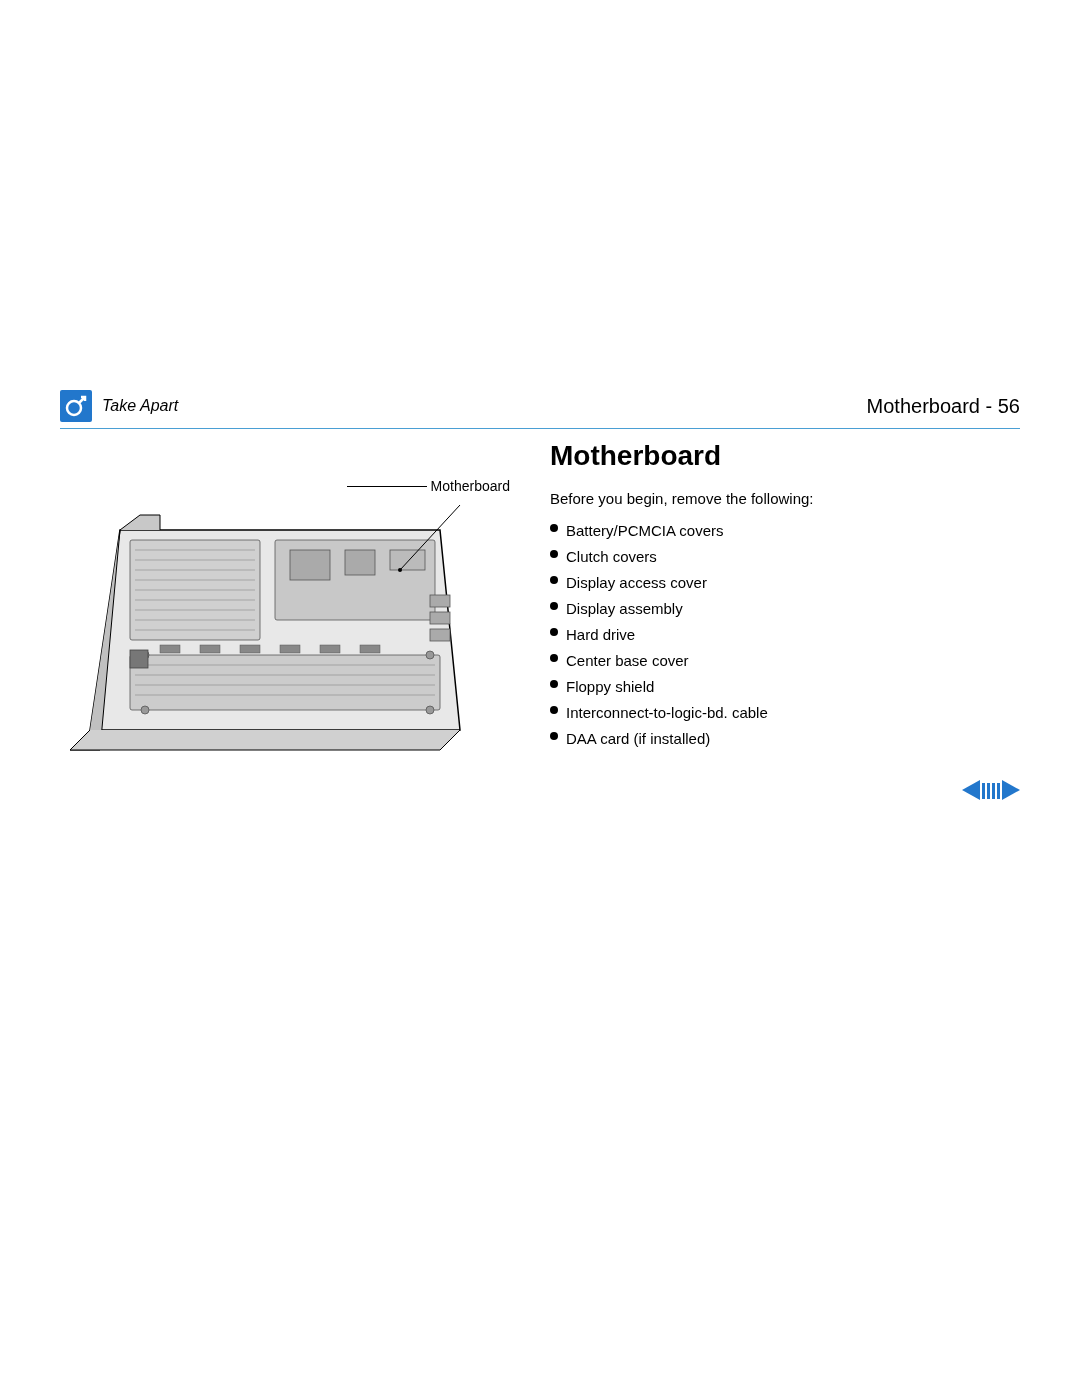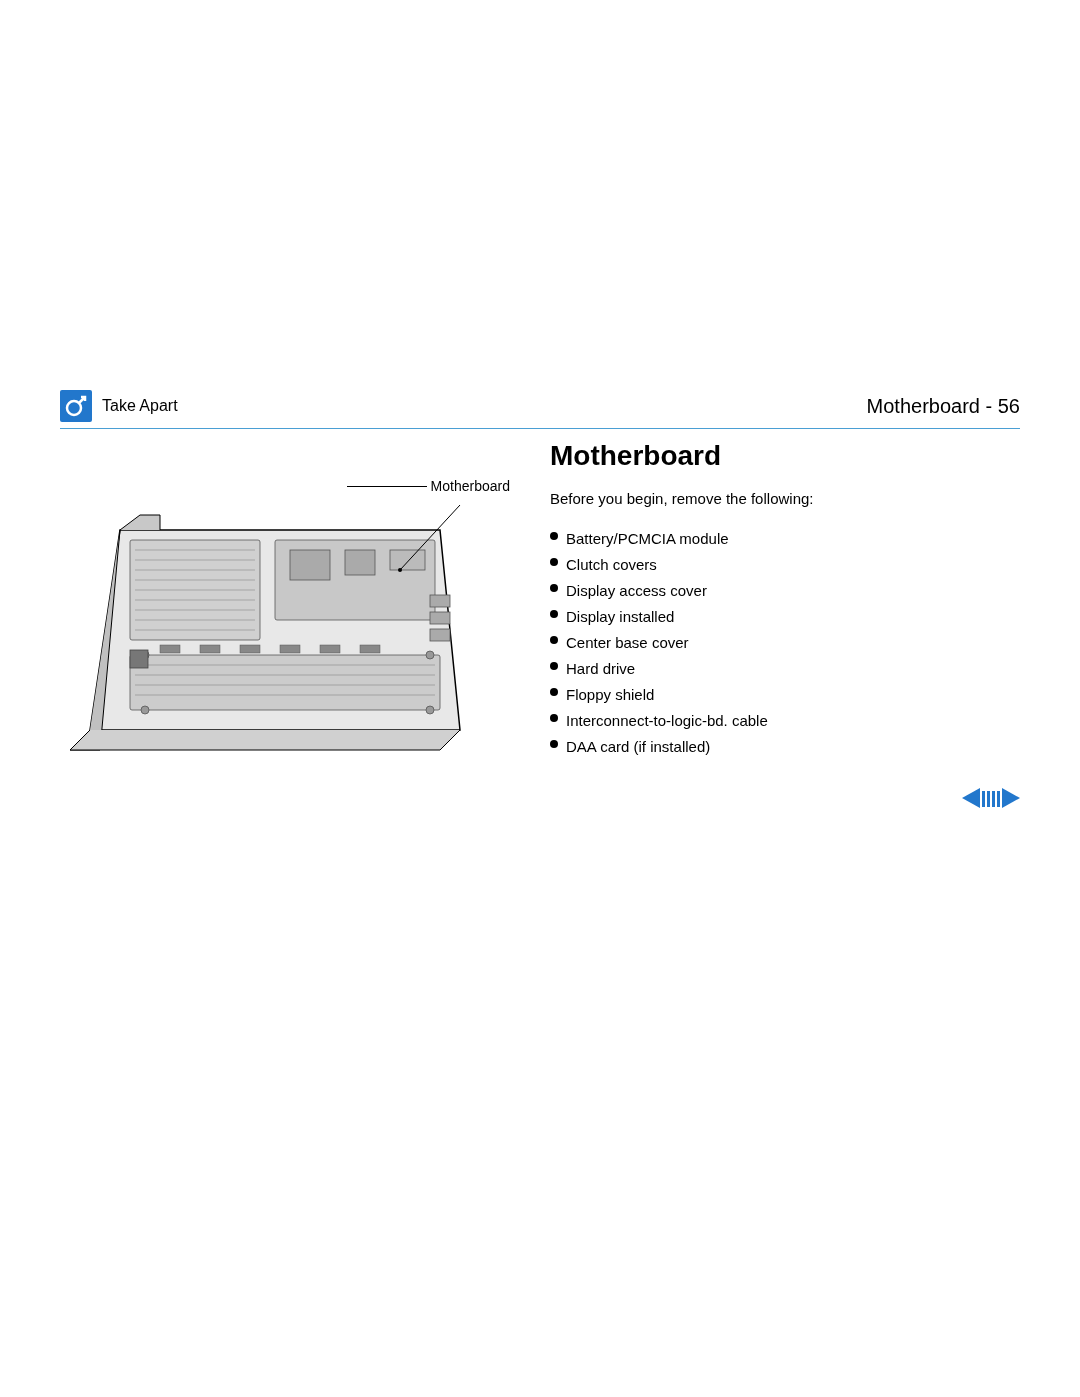--- a/index.html
+++ b/index.html
@@ -25,20 +25,21 @@
       align-items: center;
       justify-content: space-between;
       padding-bottom: 6px;
       border-bottom: 1.5px solid #4a9fd4;
     }
 
     .header-left {
       display: flex;
       align-items: center;
       gap: 10px;
+      font-style: italic;
     }
 
     .header-icon {
       width: 32px;
       height: 32px;
       background: #2277cc;
       display: flex;
       align-items: center;
       justify-content: center;
       border-radius: 2px;
@@ -116,21 +117,21 @@
 
     .section-title {
       font-size: 28px;
       font-weight: bold;
       color: #000;
       margin-bottom: 16px;
     }
 
     .intro-text {
       font-size: 15px;
-      margin-bottom: 16px;
+      margin-bottom: 8px;
       line-height: 1.5;
     }
 
     .items-list {
       list-style: none;
       padding: 0;
       margin: 0;
     }
 
     .items-list li {
@@ -281,41 +282,41 @@
 
   <div class="text-area">
     <div class="text-area-wrapper">
       <h1 class="section-title">Motherboard</h1>
       <p class="intro-text">Before you begin, remove the following:</p>
 
       <ul class="items-list">
 
       <li>
             <span class="bullet"></span>
-            <span>Battery/PCMCIA module</span>
+            <span>Battery/PCMCIA covers</span>
           </li>
           <li>
             <span class="bullet"></span>
             <span>Clutch covers</span>
           </li>
           <li>
             <span class="bullet"></span>
             <span>Display access cover</span>
           </li>
           <li>
             <span class="bullet"></span>
-            <span>Display installed</span>
+            <span>Display assembly</span>
+          </li>
+          <li>
+            <span class="bullet"></span>
+            <span>Hard drive</span>
           </li>
           <li>
             <span class="bullet"></span>
             <span>Center base cover</span>
-          </li>
-          <li>
-            <span class="bullet"></span>
-            <span>Hard drive</span>
           </li>
           <li>
             <span class="bullet"></span>
             <span>Floppy shield</span>
           </li>
           <li>
             <span class="bullet"></span>
             <span>Interconnect-to-logic-bd. cable</span>
           </li>
           <li>

